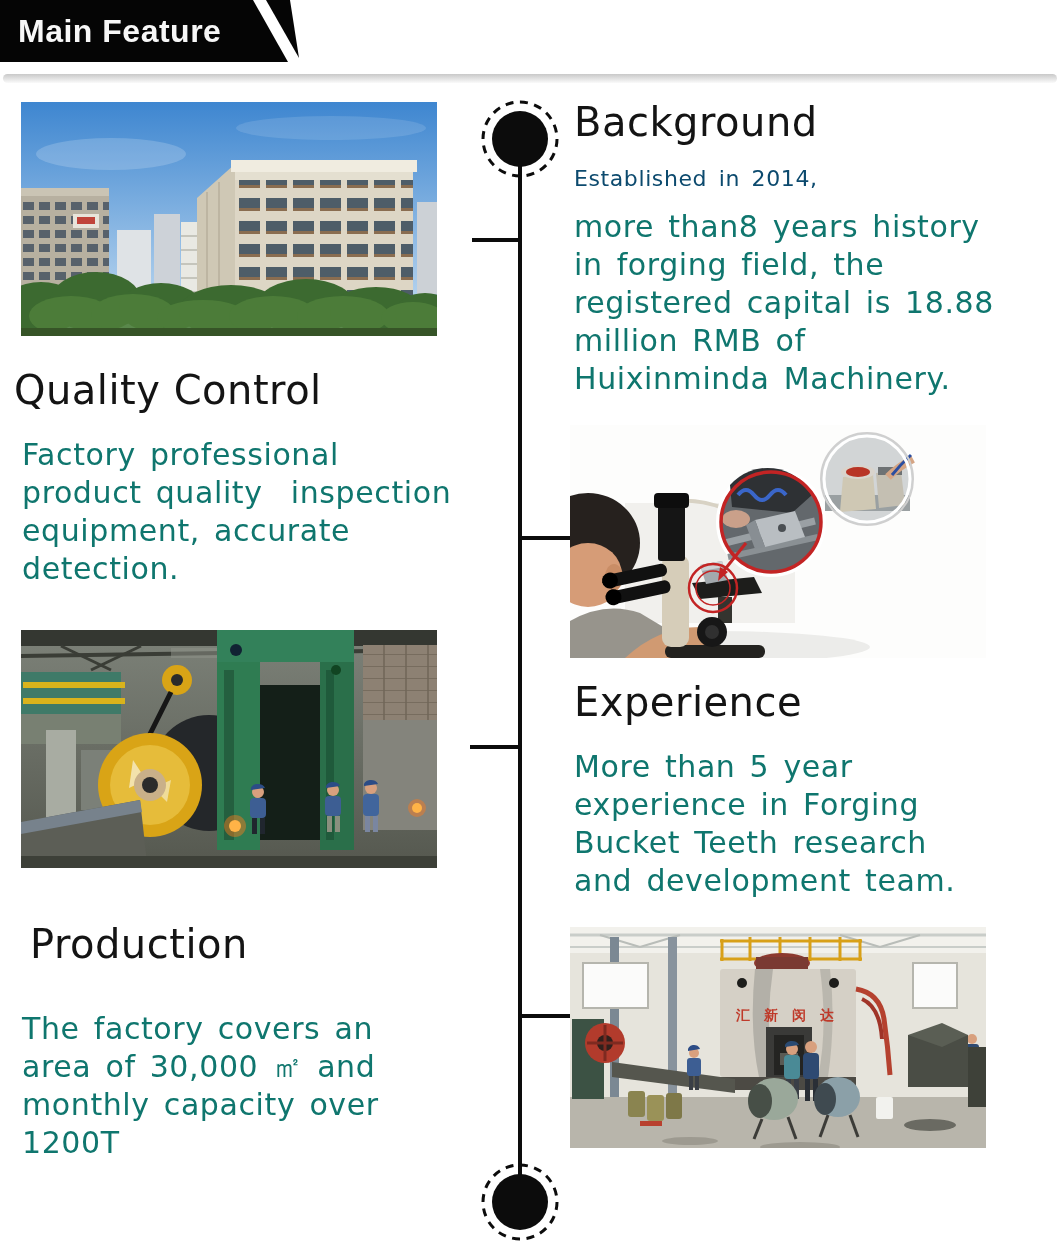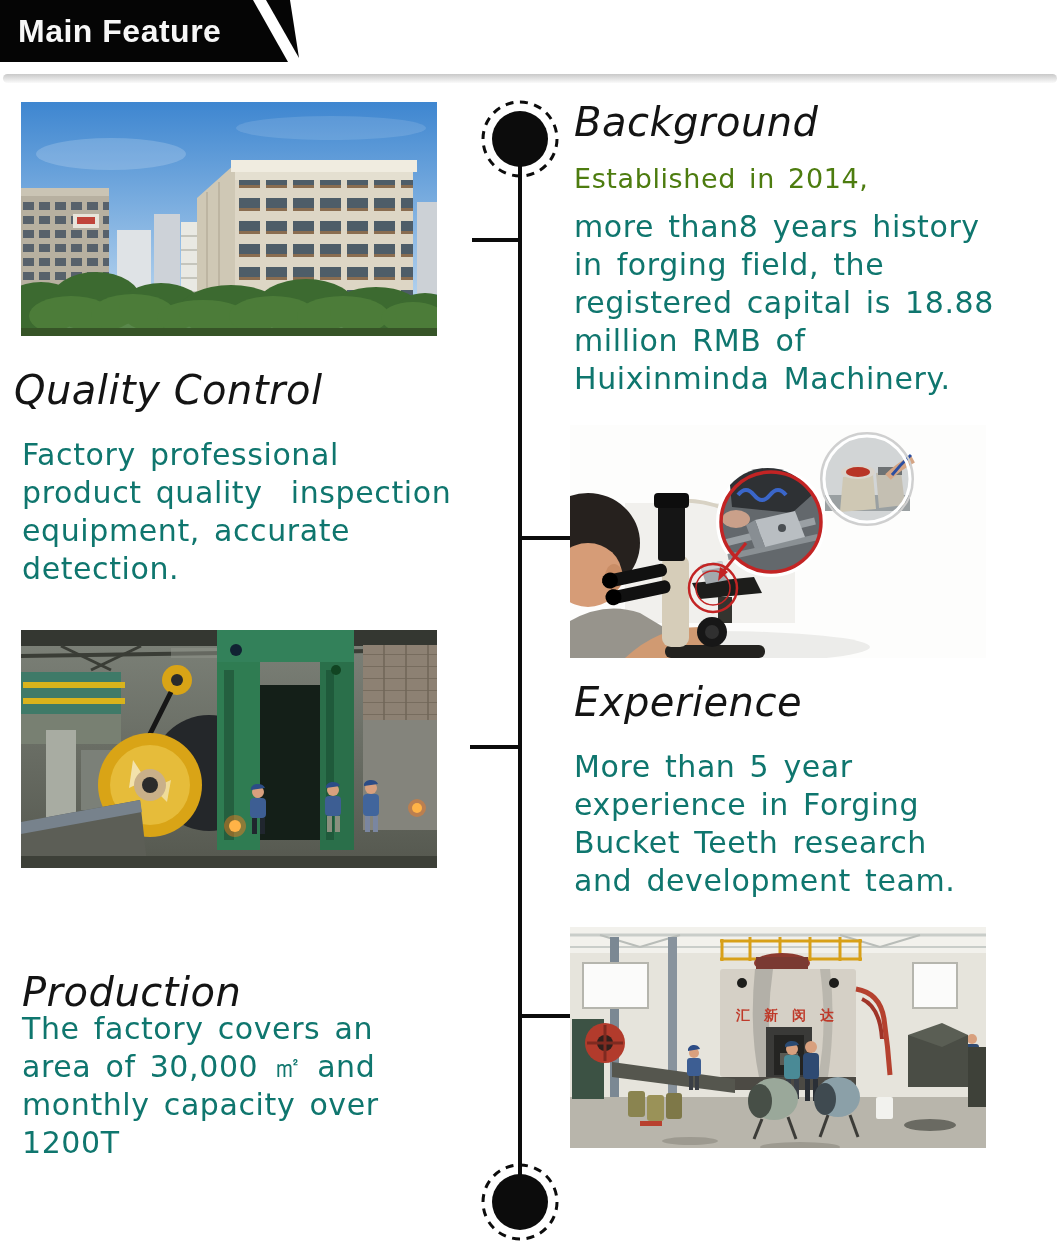--- a/index.html
+++ b/index.html
@@ -3,28 +3,28 @@
 <meta charset="utf-8">
 <style>
   html,body{margin:0;padding:0;}
   body{
     width:1060px;height:1250px;position:relative;background:#ffffff;
     font-family:"DejaVu Sans","Liberation Sans",sans-serif;color:#131313;
     overflow:hidden;
   }
   .abs{position:absolute;}
   .heading{
-    font-size:40px;line-height:48px;font-weight:500;letter-spacing:.5px;color:#141414;font-style:italic;
+    font-size:40px;line-height:48px;font-weight:500;letter-spacing:.5px;color:#141414;
   }
   .body-text{
     font-size:30px;line-height:38px;font-weight:400;letter-spacing:.6px;word-spacing:4px;
     white-space:pre-wrap;color:#0f766e;
   }
   .intro-text{
-    font-size:27px;line-height:38px;font-weight:400;letter-spacing:.6px;word-spacing:4px;color:#4d7c0f;
+    font-size:22px;line-height:38px;font-weight:400;letter-spacing:.6px;word-spacing:4px;color:#0c4a6e;
   }
   .banner-text{
     font-family:"Liberation Sans",sans-serif;font-weight:bold;font-size:32px;
     color:#f7f7f7;line-height:62px;letter-spacing:.5px;
   }
   .tl-line{position:absolute;background:#0c0c0c;}
   .divider{
     position:absolute;left:3px;top:74px;width:1054px;height:9px;border-radius:5px;
     background:linear-gradient(#c9c9c9,#fafafa);
   }
@@ -220,21 +220,21 @@
     <g>
       <circle cx="214" cy="196" r="11" fill="#ff7a1a" opacity="0.45"></circle>
       <circle cx="214" cy="196" r="6" fill="#ffb347"></circle>
       <circle cx="396" cy="178" r="9" fill="#ff7a1a" opacity="0.45"></circle>
       <circle cx="396" cy="178" r="5" fill="#ffb347"></circle>
     </g>
     <rect y="226" width="416" height="12" fill="#3d4038"></rect>
   </svg>
 </div>
 
-<div class="abs heading" style="left:22px;top:920px;margin-top:48px;">Production</div>
+<div class="abs heading" style="left:30px;top:920px;">Production</div>
 <div class="abs body-text" style="left:22px;top:1010px;width:500px;">The factory covers an
 area of 30,000 ㎡ and
 monthly capacity over
 1200T</div>
 
 <div class="abs heading" style="left:574px;top:98px;">Background</div>
 <div class="abs intro-text" style="left:574px;top:160px;">Established in 2014,</div>
 <div class="abs body-text" style="left:574px;top:208px;width:470px;">more than8 years history
 in forging field, the
 registered capital is 18.88

